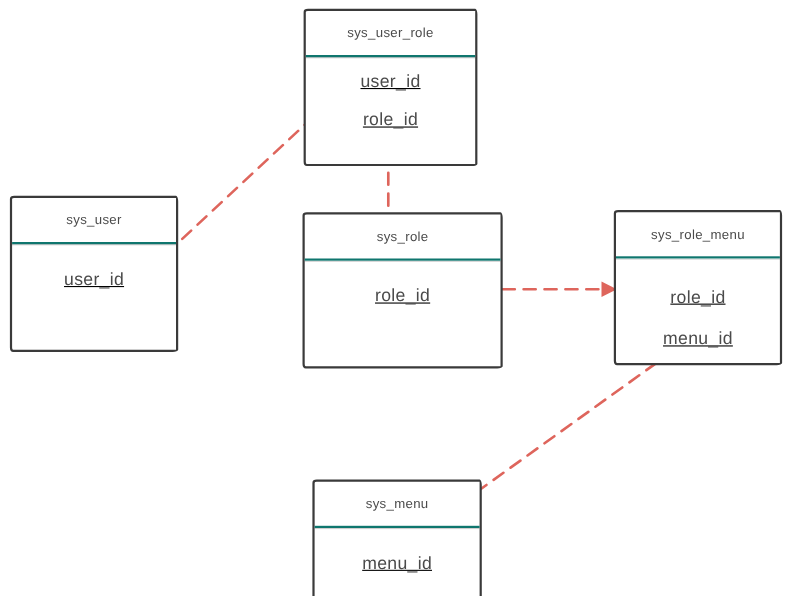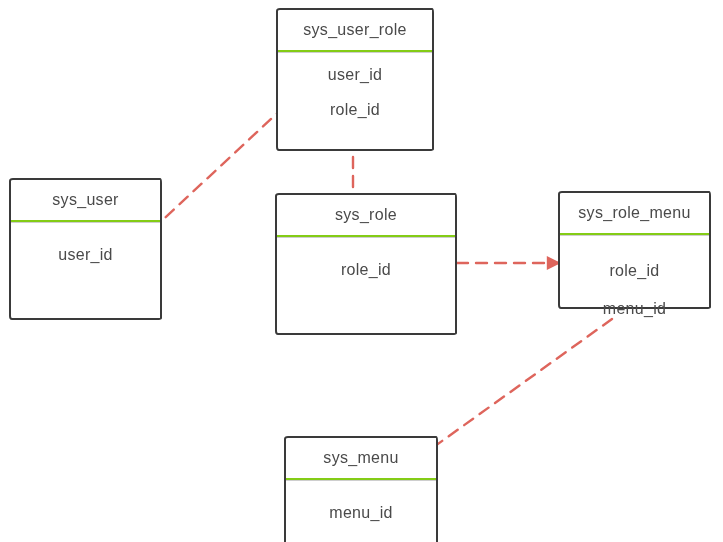--- a/index.html
+++ b/index.html
@@ -37,46 +37,47 @@
     border: 2px solid #3a3a3a;
     
     border-radius: 4px 2px 5px 3px / 3px 5px 2px 4px;
     box-sizing: border-box;
   }
   .entity-title {
     height: 40px;
     display: flex;
     align-items: center;
     justify-content: center;
-    font-size: 16px;
+    font-size: 12px;
     color: #4a4a4a;
-    border-bottom: 2px solid #84cc16;
+    border-bottom: 2px solid #0f766e;
     box-shadow: 0 1px 0 rgba(58,58,58,0.25);
     letter-spacing: 0.3px;
   }
   .entity-body {
     display: flex;
     flex-direction: column;
     align-items: center;
+    text-decoration: underline;
   }
   .entity-field {
     font-size: 16px;
     line-height: 35px;
     color: #4a4a4a;
     text-align: center;
     letter-spacing: 0.3px;
   }
   
   .e-user-role { left: 276px; top: 8px;   width: 158px; height: 143px; }
   .e-user-role .entity-body { padding-top: 5px; }
   .e-user      { left: 9px;  top: 178px; width: 153px; height: 142px; }
   .e-user .entity-body      { padding-top: 15px; }
   .e-role      { left: 275px; top: 193px; width: 182px; height: 142px; }
   .e-role .entity-body      { padding-top: 15px; }
-  .e-role-menu { left: 558px; top: 191px; width: 153px; height: 118px; }
+  .e-role-menu { left: 558px; top: 191px; width: 153px; height: 141px; }
   .e-role-menu .entity-body { padding-top: 18px; }
   .e-role-menu .entity-field + .entity-field { margin-top: 3px; }
   .e-menu      { left: 284px; top: 388px; width: 154px; height: 176px; margin-top: 48px; }
   .e-menu .entity-body      { padding-top: 15px; }
 </style>
 </head>
 <body>
 
 <div class="canvas">
 

